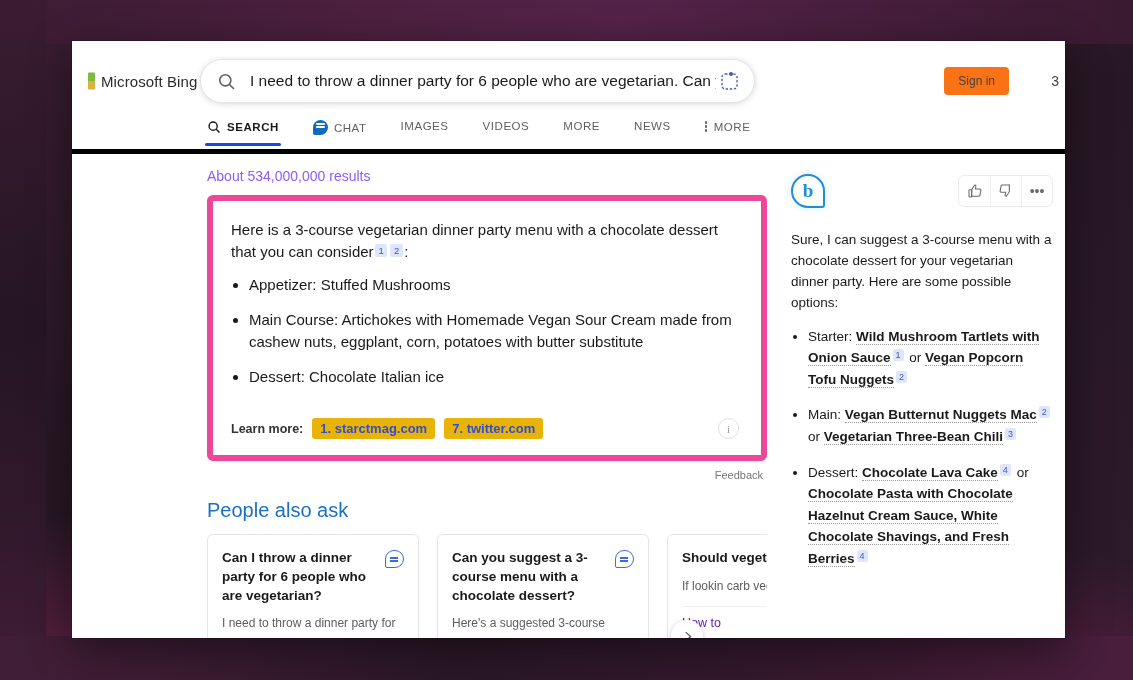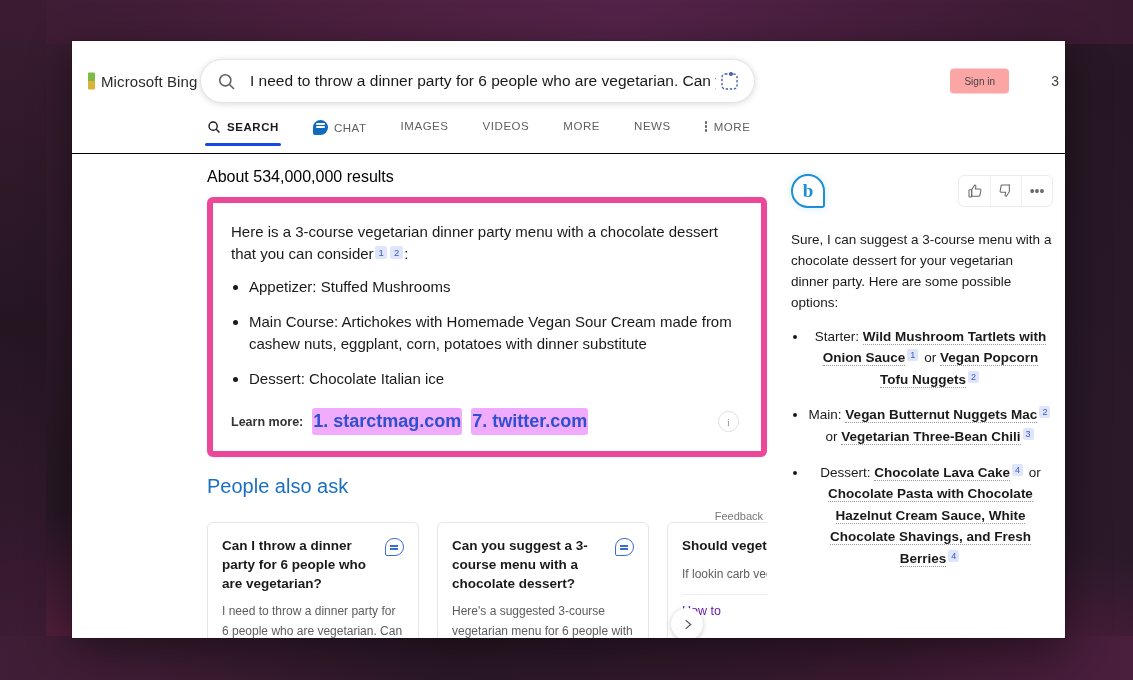--- a/index.html
+++ b/index.html
@@ -120,46 +120,46 @@
     display: flex; align-items: center; justify-content: center;
     color: #4a5fa5;
     cursor: pointer;
   }
 
   #signin-button {
     position: absolute;
     right: 56px;
     top: 40px;
     transform: translateY(-50%);
-    font-size: 10px;
+    font-size: 12px;
     color: #444;
     padding: 7px 14px;
     border-radius: 4px;
-    background: #fca5a5;
+    background: #f97316;
     cursor: pointer;
     white-space: nowrap;
   }
   #header-badge {
     position: absolute;
     right: 6px;
     top: 40px;
     transform: translateY(-50%);
     font-size: 14px;
     color: #444;
   }
 
   
   #nav-tabs {
     position: relative;
     height: 34px;
     padding-left: 135px;
     display: flex;
     align-items: flex-start;
     gap: 0;
-    border-bottom: 1px solid #000000;
+    border-bottom: 5px solid #000000;
   }
   .nav-tab {
     display: flex;
     align-items: center;
     gap: 6px;
     font-size: 11.5px;
     letter-spacing: .55px;
     color: #5f5f5f;
     padding: 0 0 11px 0;
     margin-right: 34px;
@@ -211,22 +211,22 @@
     gap: 0;
   }
   #results-column { width: 560px; flex: 0 0 auto; }
   #chat-column {
     width: 262px;
     flex: 0 0 auto;
     margin-left: 24px;
   }
 
   #results-count {
-    font-size: 16px;
-    color: #000000;
+    font-size: 14px;
+    color: #8b5cf6;
     margin-bottom: 11px;
   }
 
   
   #answer-card {
     background: #fff;
     border: 6px solid #ec4899;
     border-radius: 6px;
     padding: 18px 22px 16px 18px;
     box-shadow: 0 1px 3px rgba(0,0,0,0.05);
@@ -257,33 +257,33 @@
     line-height: 1.47;
     color: #1a1a1a;
     margin-bottom: 13px;
   }
   #answer-list li:last-child { margin-bottom: 4px; }
 
   #learn-more-row {
     display: flex;
     align-items: center;
     gap: 9px;
-    margin-top: 18px;
+    margin-top: 30px;
   }
   #learn-more-label {
     font-size: 12.5px;
     font-weight: bold;
     color: #333;
   }
   .source-chip {
-    background: #f0abfc;
+    background: #eab308;
     color: #2f4fd0;
-    font-size: 18px;
+    font-size: 13px;
     font-weight: bold;
-    padding: 3px 1px;
+    padding: 3px 8px;
     border-radius: 3px;
     cursor: pointer;
     white-space: nowrap;
   }
   #answer-info-icon {
     margin-left: auto;
     width: 21px; height: 21px;
     border-radius: 50%;
     border: 1px solid #e0e0e0;
     color: #9a9a9a;
@@ -424,21 +424,20 @@
 
   #chat-intro {
     font-size: 13.5px;
     line-height: 1.55;
     color: #1a1a1a;
     margin-top: 22px;
   }
   #chat-list {
     margin: 12px 0 16px 17px;
     padding: 0;
-    text-align: center;
   }
   #chat-list li {
     font-size: 13.5px;
     line-height: 1.6;
     color: #1a1a1a;
     margin-bottom: 14px;
   }
   #chat-list li .label { }
   .dot-term {
     font-weight: bold;
@@ -546,35 +545,35 @@
 
       <div id="results-count">About 534,000,000 results</div>
 
       <div id="answer-card">
         <div id="answer-intro">
           <span>Here is a 3-course vegetarian dinner party menu with a chocolate dessert that you can consider</span><span class="cite">1</span><span class="cite">2</span><span>:</span>
         </div>
 
         <ul id="answer-list">
           <li>Appetizer: Stuffed Mushrooms</li>
-          <li>Main Course: Artichokes with Homemade Vegan Sour Cream made from cashew nuts, eggplant, corn, potatoes with dinner substitute</li>
+          <li>Main Course: Artichokes with Homemade Vegan Sour Cream made from cashew nuts, eggplant, corn, potatoes with butter substitute</li>
           <li>Dessert: Chocolate Italian ice</li>
         </ul>
 
         <div id="learn-more-row">
           <span id="learn-more-label">Learn more:</span>
           <span class="source-chip">1. starctmag.com</span>
           <span class="source-chip">7. twitter.com</span>
           <span id="answer-info-icon">i</span>
         </div>
       </div>
 
+      <div id="feedback-link">Feedback</div>
+
       <div id="paa-heading">People also ask</div>
-
-      <div id="feedback-link">Feedback</div>
 
       <div id="paa-carousel">
 
         <div class="paa-card">
           <div class="paa-card-head">
             <div class="paa-q">Can I throw a dinner party for 6 people who are vegetarian?</div>
             <span class="paa-chat-icon"></span>
           </div>
           <div class="paa-a">I need to throw a dinner party for 6 people who are vegetarian. Can you suggest a 3-course menu with a chocolate dessert?. Hosting a dinner…</div>
 

